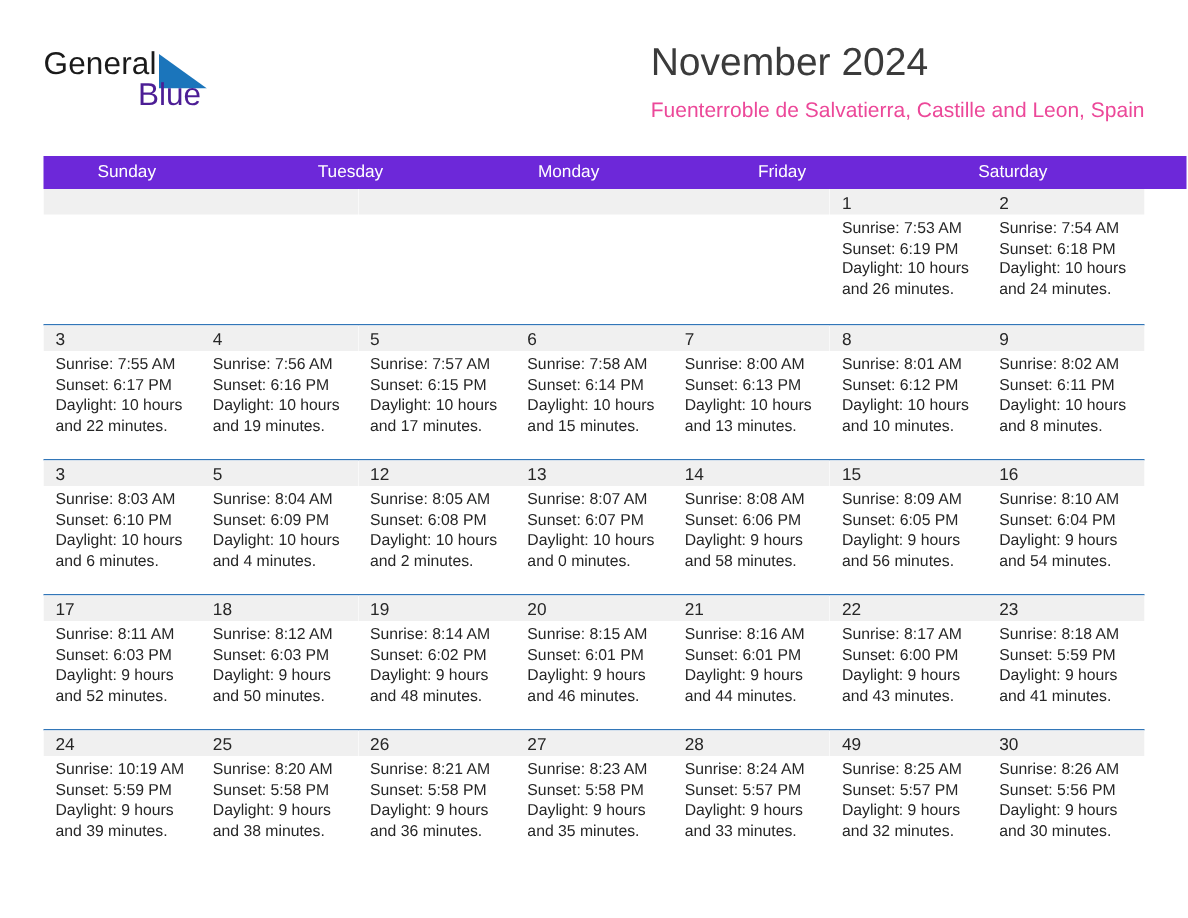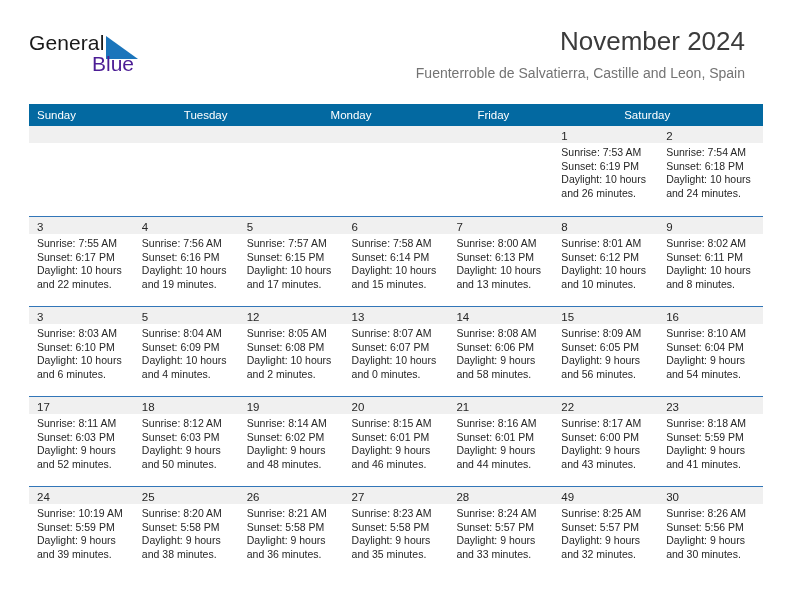--- a/index.html
+++ b/index.html
@@ -62,54 +62,54 @@
     position: absolute;
     left: 77px;
     top: 4px;
     width: 32px;
     height: 23px;
   }
   .brand-flag svg { display: block; }
 
   .title-block {
     position: absolute;
-    right: 18px;
+    right: 0;
     top: 0;
-    text-align: right;
   }
   .cal-title {
     font-size: 26px;
     color: #3b3b3b;
     line-height: 30px;
     font-weight: normal;
     margin: 0;
     white-space: nowrap;
   }
   .cal-subtitle {
     font-size: 14px;
-    color: #737373;
+    color: #ec4899;
     line-height: 18px;
     margin: 8px 0 0 0;
     white-space: nowrap;
     font-weight: normal;
   }
 
   
   .calendar {
     position: absolute;
     left: 29px;
     top: 104px;
     width: 734px;
   }
 
   .dow-row {
     display: flex;
     width: 100%;
-    background: #0369a1;
+    background: #6d28d9;
     height: 22px;
+    padding-left: 28px;
   }
   .dow-cell {
     flex: 1 1 0;
     font-size: 11.5px;
     color: #ffffff;
     line-height: 22px;
     padding-left: 8px;
     box-sizing: border-box;
     white-space: nowrap;
     overflow: hidden;

